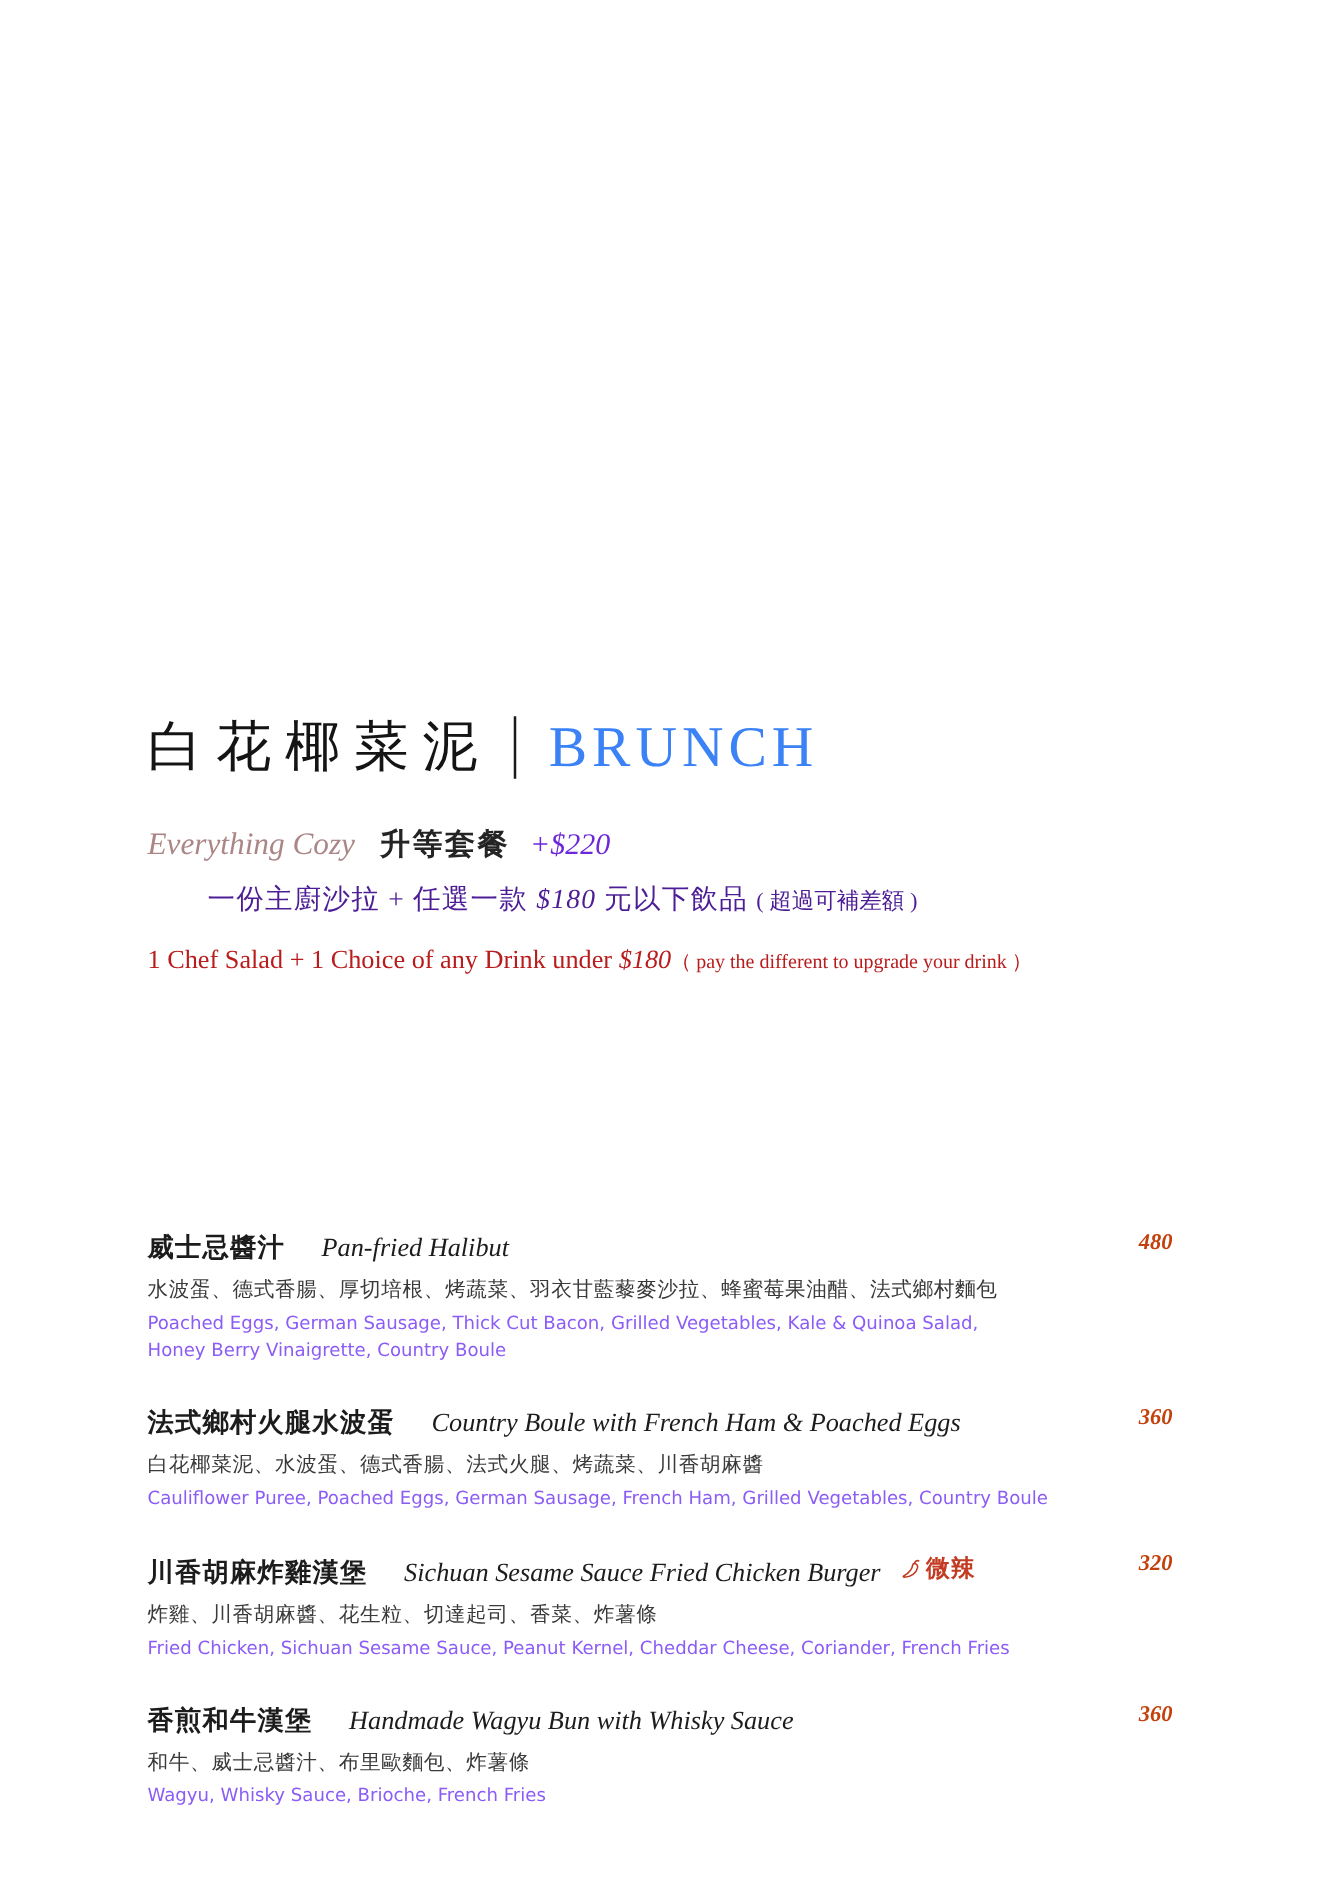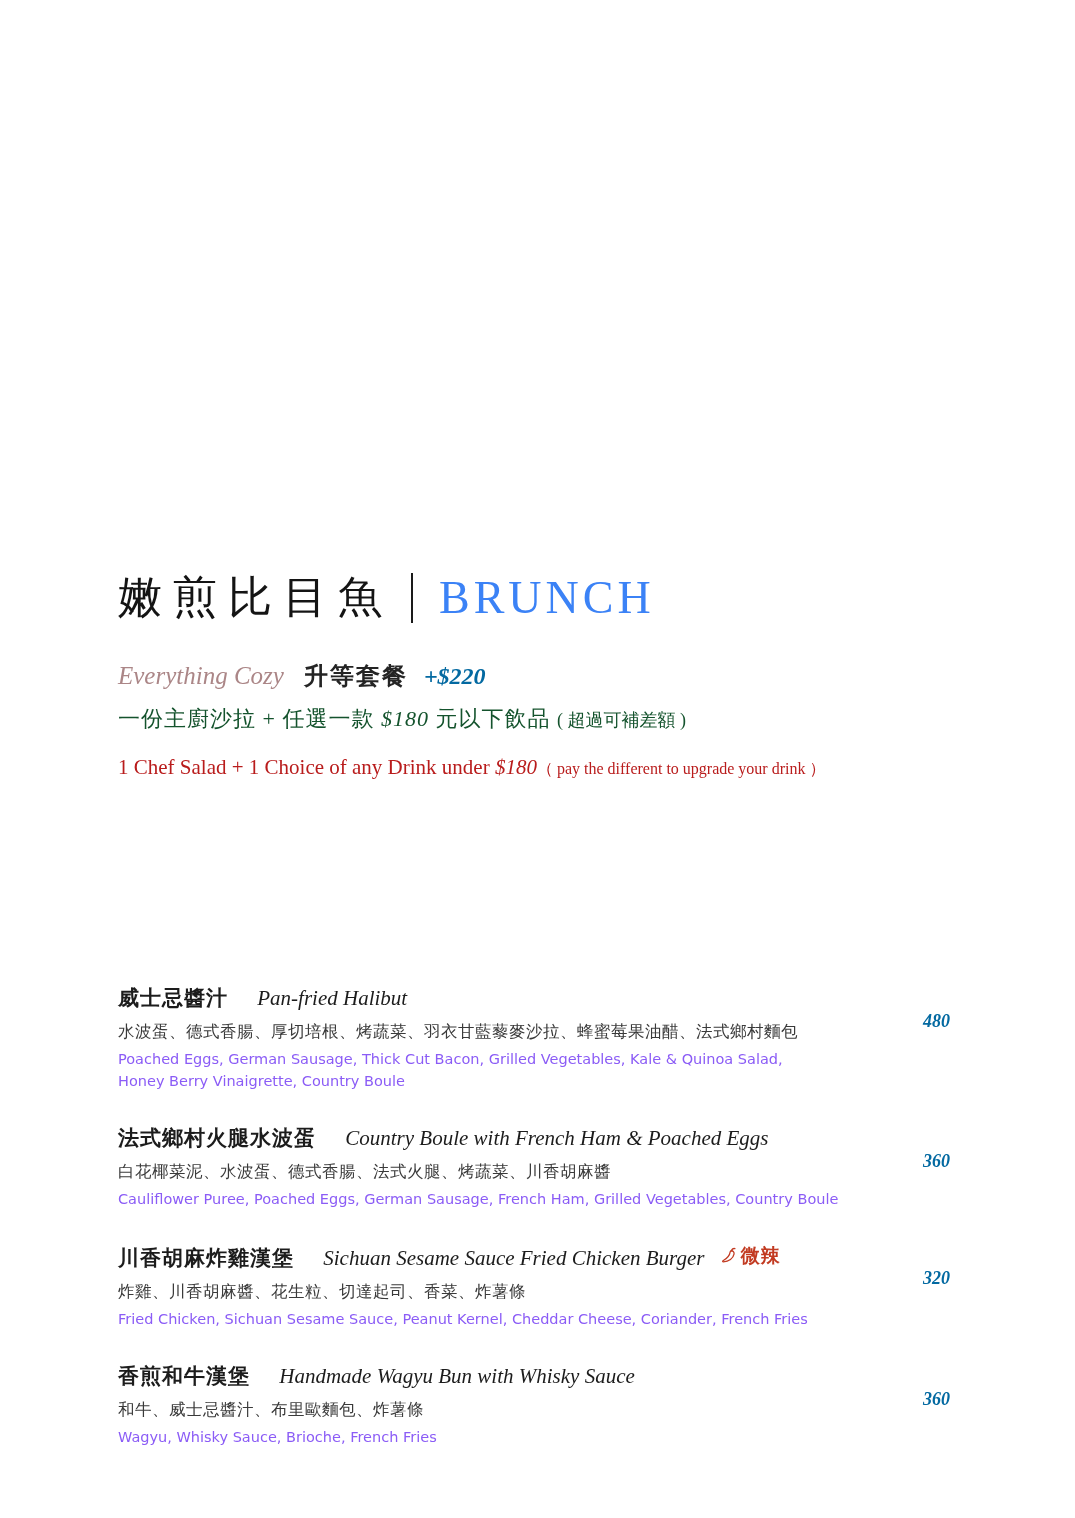--- a/index.html
+++ b/index.html
@@ -53,29 +53,30 @@
     font-size:25px;
     margin-right:14px;
   }
   .promo-name-zh {
     font-weight:700;
     color:#242424;
     letter-spacing:2px;
   }
   .promo-price {
     font-style:italic;
-    font-weight:700;
-    color:#0369a1;
+    font-weight:400;
+    color:#6d28d9;
     margin-left:10px;
   }
   .promo-desc-zh {
     margin-top:13px;
     font-size:22px;
-    color:#14532d;
+    color:#4c1d95;
     letter-spacing:1px;
+    margin-left:48px;
   }
   .promo-desc-zh .inline-price { font-style:italic; }
   .promo-desc-zh .note { font-size:18px; letter-spacing:0; }
   .promo-desc-en {
     margin-top:21px;
     font-size:21px;
     color:#b91c1c;
   }
   .promo-desc-en .inline-price { font-style:italic; }
   .promo-desc-en .note { font-size:16px; }
@@ -93,27 +94,26 @@
     color:#1c1c1c;
     letter-spacing:1px;
   }
   .item-name-en {
     font-style:italic;
     color:#1c1c1c;
     margin-left:24px;
   }
   .item-price {
     position:absolute;
-    right:0;
+    right:12px;
     top:0;
     font-size:18px;
     font-style:italic;
     font-weight:600;
-    color:#0369a1;
-    margin-top:28px;
+    color:#c2410c;
   }
   .item-ing-zh {
     margin-top:7px;
     font-family:"DejaVu Sans", sans-serif;
     font-size:16.5px;
     color:#3a3a3a;
     letter-spacing:0.5px;
     line-height:1.45;
   }
   .item-ing-en {
@@ -140,21 +140,21 @@
     font-style:normal;
     color:#c23b22;
     margin-left:4px;
     letter-spacing:1px;
   }
 </style>
 </head>
 <body>
 
 <div class="content section-title">
-  <span class="title-zh">嫩煎比目魚</span>
+  <span class="title-zh">白花椰菜泥</span>
   <span class="title-divider"></span>
   <span class="title-en">BRUNCH</span>
 </div>
 
 <div class="content promo">
   <div class="promo-line1">
     <span class="promo-name-en">Everything Cozy</span>
     <span class="promo-name-zh">升等套餐</span>
     <span class="promo-price">+$220</span>
   </div>

